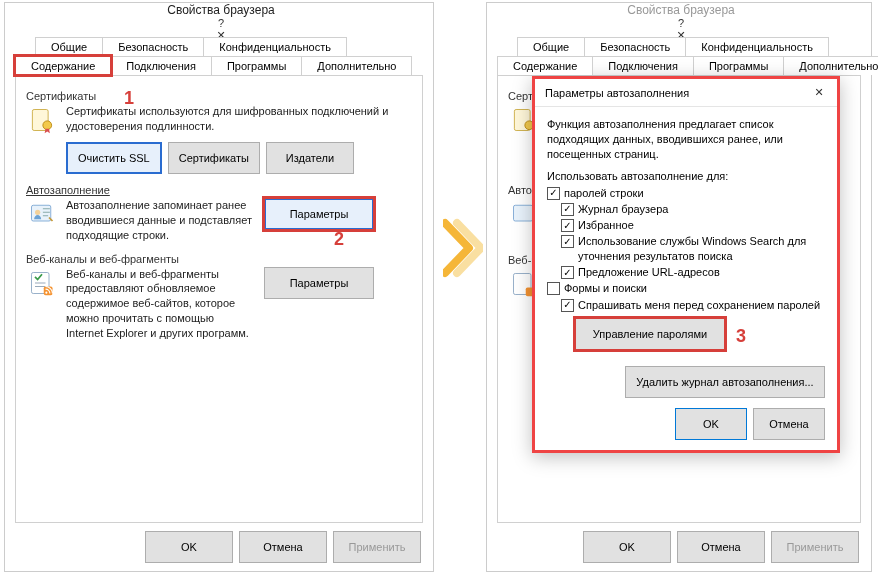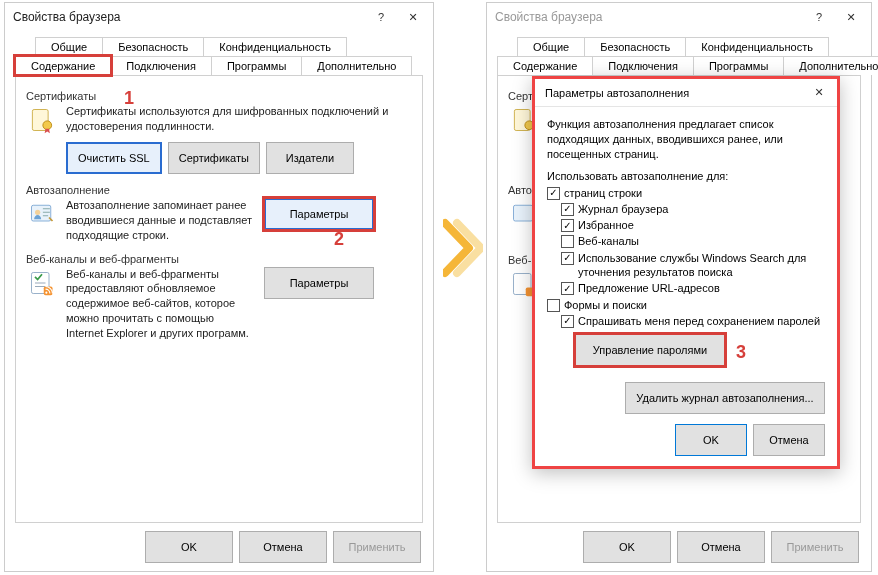--- a/index.html
+++ b/index.html
@@ -1,18 +1,18 @@
 <!DOCTYPE html>
 <html><head>
 <meta charset="utf-8">
 <style>
   * { box-sizing: border-box; font-family: "Segoe UI", Tahoma, sans-serif; font-size: 11px; }
   body { margin: 0; padding: 0; background: #fff; width: 878px; height: 575px; position: relative; }
   .window { position: absolute; background: #fff; border: 1px solid #ccc; }
-  .titlebar { height: 28px; display: flex; align-items: center; padding: 0 4px 0 8px; color: #222; }
+  .titlebar { height: 28px; display: flex; align-items: center; padding: 0 4px 0 8px; color: #222; flex-direction: column; }
   .titlebar .title { flex: 1; font-size: 12px; }
   .titlebtn { width: 32px; height: 22px; display: flex; align-items: center; justify-content: center; color: #333; }
   .tabs { position: relative; margin-top: 2px; }
   .tabrow { display: flex; }
   .tab { padding: 3px 15px; border: 1px solid #d0d0d0; border-bottom: none; background: #fff; margin-right: -1px; font-size: 11px; color: #000; position: relative; }
   .tab.active { background: #fff; z-index: 2; }
   .tabpanel { border: 1px solid #d0d0d0; padding: 8px 10px; position: relative; }
   .group-label { font-size: 11px; color: #333; margin: 6px 0 2px; }
   .row { display: flex; align-items: flex-start; gap: 8px; }
   .icn { width: 32px; height: 32px; flex: 0 0 32px; display: flex; align-items: center; justify-content: center; }
@@ -71,21 +71,21 @@
               </svg>
           </div>
           <div class="desc">Сертификаты используются для шифрованных подключений и удостоверения подлинности.</div>
         </div>
         <div class="btnrow">
           <div class="btn hl-blue">Очистить SSL</div>
           <div class="btn">Сертификаты</div>
           <div class="btn">Издатели</div>
         </div>
 
-        <div class="group-label" style="margin-top:10px;">Автозаполнение</div>
+        <div class="group-label" style="margin-top:10px;text-decoration:underline;">Автозаполнение</div>
         <div class="row">
           <div class="icn">
             <svg viewBox="0 0 32 32">
                 <rect x="4" y="6" width="22" height="18" rx="2" fill="#e8f2fb" stroke="#7aa6d2"></rect>
                 <circle cx="11" cy="14" r="3" fill="#f2d19a"></circle>
                 <path d="M7 22c0-3 2-5 4-5s4 2 4 5" fill="#6ba2d4"></path>
                 <path d="M17 10h8M17 14h8M17 18h6" stroke="#8aa" stroke-width="1.4"></path>
                 <path d="M24 20l4 4" stroke="#c59a3a" stroke-width="2"></path>
               </svg>
           </div>
@@ -189,33 +189,29 @@
   <div class="dlg-title">
     <span style="flex:1">Параметры автозаполнения</span>
     <span class="titlebtn" style="width:24px">✕</span>
   </div>
   <div class="dlg-body">
     <div style="line-height:1.35; margin-bottom:8px;">Функция автозаполнения предлагает список подходящих данных, вводившихся ранее, или посещенных страниц.</div>
     <div style="margin-bottom:4px;">Использовать автозаполнение для:</div>
     <div id="chk-list">
         <div class="chk ">
           <div class="cbx c"></div>
-          <div style="line-height: 1.3;">страниц строки</div>
+          <div style="line-height: 1.3;">паролей строки</div>
         </div>
         <div class="chk indent1">
           <div class="cbx c"></div>
           <div style="line-height: 1.3;">Журнал браузера</div>
         </div>
         <div class="chk indent1">
           <div class="cbx c"></div>
           <div style="line-height: 1.3;">Избранное</div>
-        </div>
-        <div class="chk indent1">
-          <div class="cbx"></div>
-          <div style="line-height: 1.3;">Веб-каналы</div>
         </div>
         <div class="chk indent1">
           <div class="cbx c"></div>
           <div style="line-height: 1.3;">Использование службы Windows Search для уточнения результатов поиска</div>
         </div>
         <div class="chk indent1">
           <div class="cbx c"></div>
           <div style="line-height: 1.3;">Предложение URL-адресов</div>
         </div>
         <div class="chk ">

